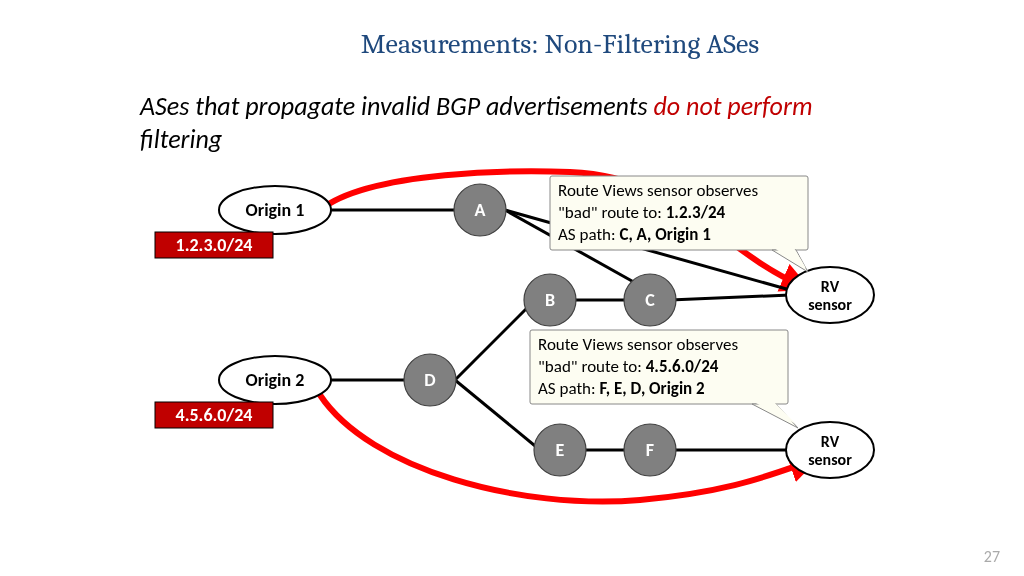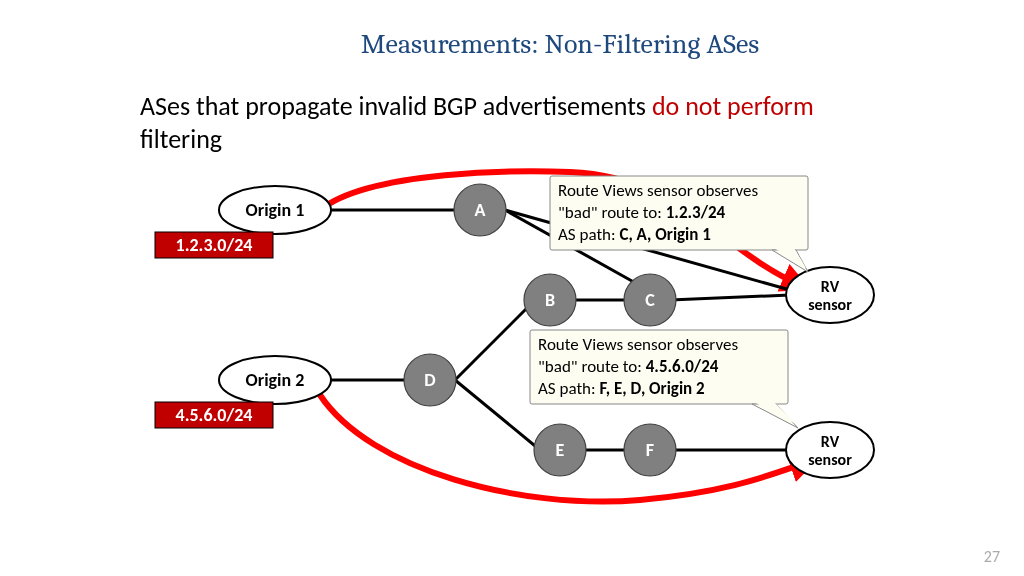--- a/index.html
+++ b/index.html
@@ -24,20 +24,21 @@
     padding-left: 48px;
   }
   .subtitle {
     position: absolute;
     top: 90px;
     left: 140px;
     width: 760px;
     font-size: 26px;
     color: #000;
     line-height: 1.25;
+    font-style: italic;
   }
   .subtitle .red { color: #c00000; }
   .slide-number {
     position: absolute;
     bottom: 10px;
     right: 24px;
     color: #aaa;
     font-size: 16px;
   }
   .svg-stage {

